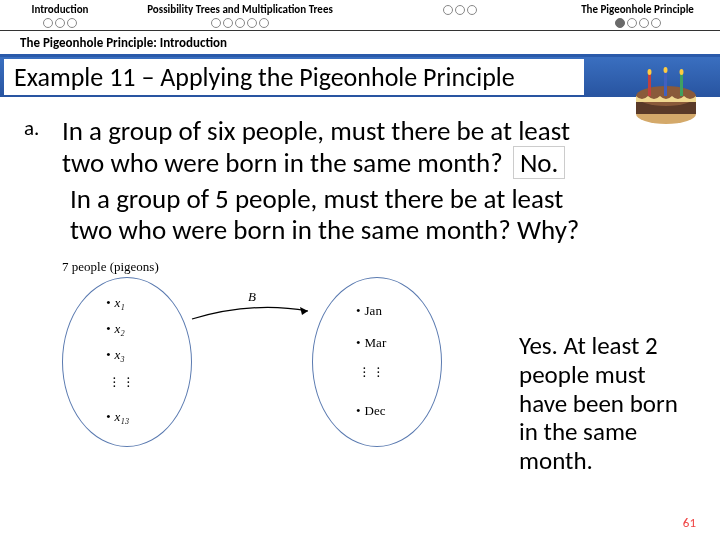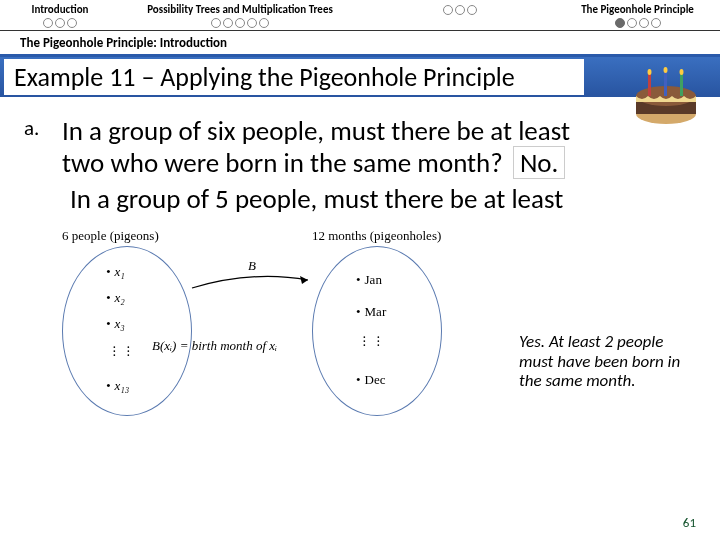--- a/index.html
+++ b/index.html
@@ -20,22 +20,22 @@
   .no-ans { display: inline-block; border: 1px solid #ccc; padding: 0 6px; margin-left: 4px; }
   .diagram { position: relative; margin: 14px 0 0 34px; width: 430px; height: 190px; font-family: 'Times New Roman', serif; font-size: 13px; }
   .oval { position: absolute; border: 1.5px solid #5a7ab0; border-radius: 50%; }
   .oval1 { left: 0; top: 18px; width: 130px; height: 170px; }
   .oval2 { left: 250px; top: 18px; width: 130px; height: 170px; }
   .dlabel { position: absolute; font-style: normal; }
   .pitem { position: absolute; }
   .pitem::before { content: "•"; margin-right: 4px; }
   .vdots { position: absolute; font-size: 14px; letter-spacing: 0; line-height: 4px; }
   .arrow { position: absolute; }
-  .ansbox { position: absolute; right: 28px; top: 330px; width: 175px; font-size: 17px; line-height: 1.15; background: #fff; padding: 2px; font-style: italic; }
-  .pagenum { position: absolute; right: 24px; bottom: 10px; font-size: 13px; color: #14532d; }
+  .ansbox { position: absolute; right: 28px; top: 330px; width: 175px; font-size: 25px; line-height: 1.15; background: #fff; padding: 2px; }
+  .pagenum { position: absolute; right: 24px; bottom: 10px; font-size: 13px; color: #ef4444; }
   .cake { position: absolute; right: 18px; top: 62px; width: 72px; height: 66px; }
 </style>
 </head>
 <body>
 
 <div class="nav">
   <div class="nav-item" style="width:120px">
     <div class="nav-label">Introduction</div>
     <div class="nav-dots">
       <span class="dot"></span>
@@ -91,41 +91,40 @@
 </svg>
 
 <div class="content">
   <div class="qlabel">a.</div>
   <div class="qtext">In a group of six people, must there be at least</div>
   <div class="qtext">
     <span>two who were born in the same month?</span>
     <span class="no-ans">No.</span>
   </div>
   <div class="qtext indent2">In a group of 5 people, must there be at least</div>
+  <div class="qtext" style="margin-left:42px">two who were born in the same month? Why?</div>
 
   <div class="diagram">
-    <div class="dlabel" style="left:0;top:0">6 people (pigeons)</div>
-    <div class="dlabel" style="left:250px;top:0">12 months (pigeonholes)</div>
+    <div class="dlabel" style="left:0;top:0">7 people (pigeons)</div>
     <div class="oval oval1"></div>
     <div class="oval oval2"></div>
     <div class="pitem" style="left:44px;top:36px;font-style:italic">x₁</div>
     <div class="pitem" style="left:44px;top:62px;font-style:italic">x₂</div>
     <div class="pitem" style="left:44px;top:88px;font-style:italic">x₃</div>
     <div class="vdots" style="left:50px;top:118px">·<br>·<br>·</div>
     <div class="vdots" style="left:64px;top:118px">·<br>·<br>·</div>
     <div class="pitem" style="left:44px;top:150px;font-style:italic">x₁₃</div>
     <div class="pitem" style="left:294px;top:44px">Jan</div>
     <div class="pitem" style="left:294px;top:76px">Mar</div>
     <div class="vdots" style="left:300px;top:108px">·<br>·<br>·</div>
     <div class="vdots" style="left:314px;top:108px">·<br>·<br>·</div>
     <div class="pitem" style="left:294px;top:144px">Dec</div>
     <div class="dlabel" style="left:186px;top:30px;font-style:italic">B</div>
     <svg class="arrow" style="left:128px;top:40px" width="124" height="30">
       <path d="M2 20 Q62 2 118 12" stroke="#000" fill="none" stroke-width="1.2"></path>
       <path d="M118 12 L110 8 L112 16 Z" fill="#000"></path>
     </svg>
-    <div class="dlabel" style="left:90px;top:110px;font-style:italic">B(xᵢ) = birth month of xᵢ</div>
   </div>
 </div>
 
 <div class="ansbox">Yes. At least 2 people must have been born in the same month.</div>
 
 <div class="pagenum">61</div>
 
 </body></html>

